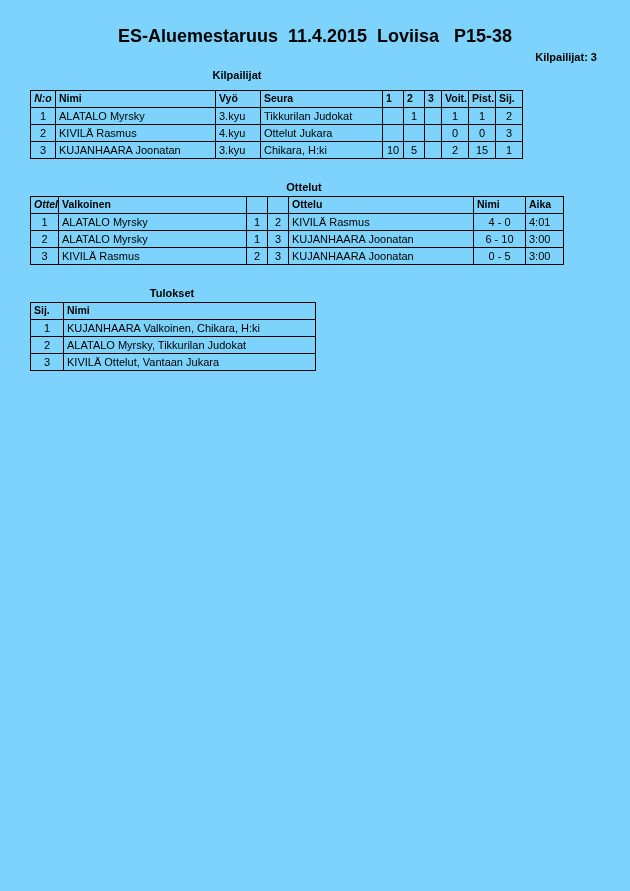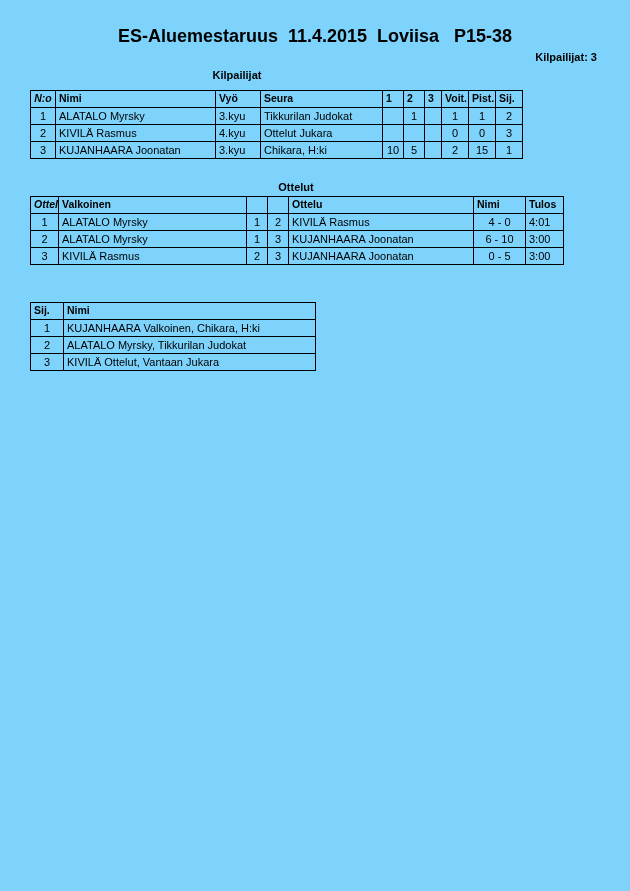--- a/index.html
+++ b/index.html
@@ -29,21 +29,21 @@
     font-size: 11px;
     font-weight: bold;
   }
   .section-label {
     position: absolute;
     font-size: 11px;
     font-weight: bold;
     text-align: center;
   }
   .label-kilpailijat { top: 69px; left: 0; width: 474px; }
-  .label-ottelut     { top: 181px; left: 0; width: 592px; }
+  .label-ottelut     { top: 181px; left: 8px; width: 592px; }
   .label-tulokset    { top: 287px; left: 0; width: 344px; }
 
   table.tbl {
     position: absolute;
     border-collapse: collapse;
     table-layout: fixed;
     font-size: 11px;
   }
   .tbl-kilpailijat { top: 90px;  left: 30px; width: 492px; }
   .tbl-ottelut     { top: 196px; left: 30px; width: 533px; }
@@ -151,21 +151,21 @@
         <col style="width:38px">
     </colgroup>
     <thead>
       <tr>
         <th class="al">Ottelu</th>
         <th>Valkoinen</th>
         <th></th>
         <th></th>
         <th>Ottelu</th>
         <th>Nimi</th>
-        <th>Tulos</th>
+        <th>Aika</th>
       </tr>
     </thead>
     <tbody>
       <tr>
         <td class="ac">1</td>
         <td class="al">ALATALO Myrsky</td>
         <td class="ac">1</td>
         <td class="ac">2</td>
         <td class="al">KIVILÄ Rasmus</td>
         <td class="ac">4 - 0</td>
@@ -185,20 +185,21 @@
         <td class="al">KIVILÄ Rasmus</td>
         <td class="ac">2</td>
         <td class="ac">3</td>
         <td class="al">KUJANHAARA Joonatan</td>
         <td class="ac">0 - 5</td>
         <td class="al">3:00</td>
       </tr>
     </tbody>
   </table>
 
+  <div class="section-label label-tulokset">Tulokset</div>
   <table class="tbl tbl-tulokset">
     <colgroup>
       <col style="width:33px">
         <col style="width:252px">
     </colgroup>
     <thead>
       <tr>
         <th>Sij.</th>
         <th>Nimi</th>
       </tr>

